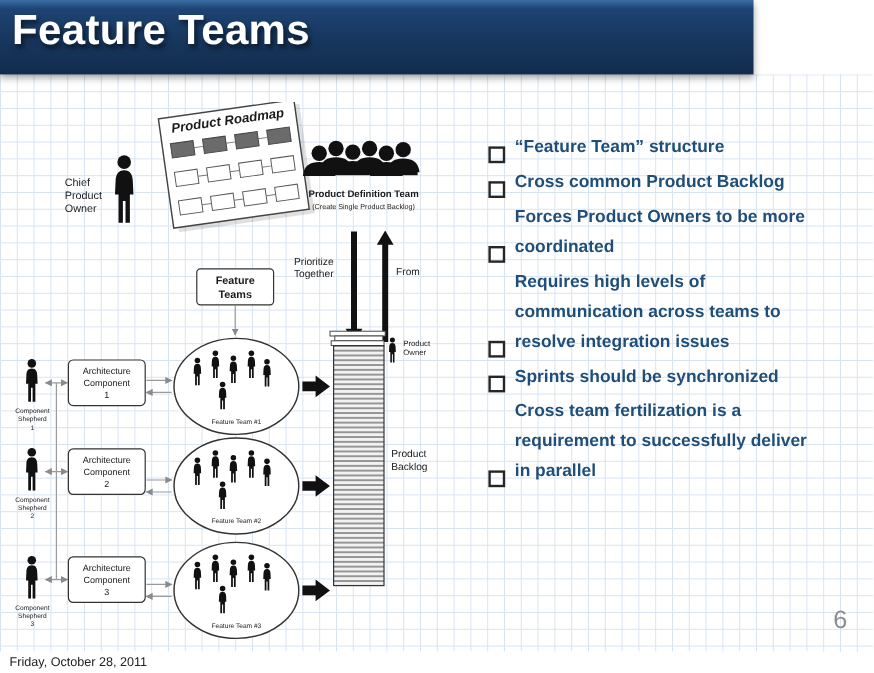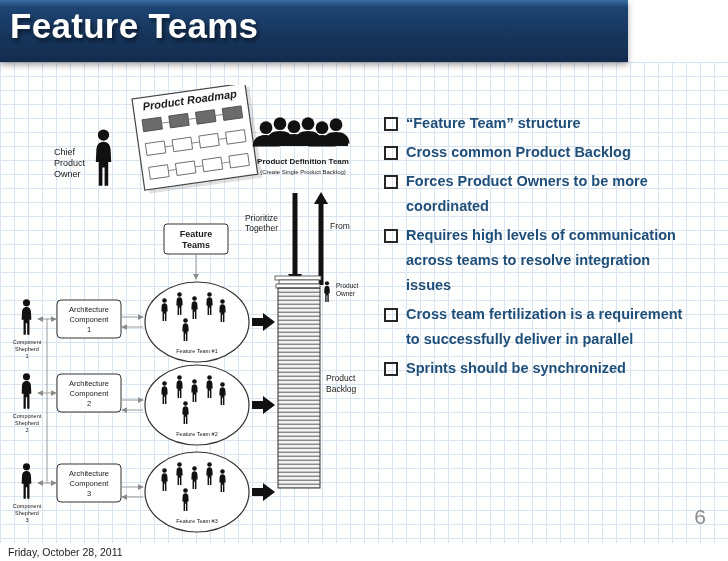--- a/index.html
+++ b/index.html
@@ -26,21 +26,21 @@
     background-image:
       linear-gradient(to right,#d8e4f0 1px,transparent 1px),
       linear-gradient(to bottom,#d8e4f0 1px,transparent 1px);
     background-size:14px 14px;
   }
   
   .bullets{
     position:absolute;left:384px;top:49px;width:302px;
     list-style:none;margin:0;padding:0;
   }
-  .bullets li{display:flex;align-items:flex-start;margin-bottom:4px;}
+  .bullets li{display:flex;align-items:flex-end;margin-bottom:4px;margin-left:23px;}
   .sq{
     width:10px;height:10px;border:2px solid #262626;background:transparent;
     margin:6px 8px 0 0;flex:0 0 auto;
   }
   .btext{
     display:block;width:280px;
     color:#1F4E79;font-weight:bold;font-size:14.5px;line-height:25px;
   }
   
   .diagram{position:absolute;left:6px;top:23px;width:370px;height:458px;}
@@ -274,25 +274,25 @@
       <li>
         <span class="sq"></span>
         <span class="btext">Forces Product Owners to be more coordinated</span>
       </li>
       <li>
         <span class="sq"></span>
         <span class="btext">Requires high levels of communication across teams to resolve integration issues</span>
       </li>
       <li>
         <span class="sq"></span>
+        <span class="btext">Sprints should be synchronized</span>
+      </li>
+      <li>
+        <span class="sq"></span>
         <span class="btext">Cross team fertilization is a requirement to successfully deliver in parallel</span>
-      </li>
-      <li>
-        <span class="sq"></span>
-        <span class="btext">Sprints should be synchronized</span>
       </li>
     </ul>
 
     <div class="page-num">6</div>
   </div>
 
   <div class="footer">Friday, October 28, 2011</div>
 </div>
 
 </body></html>

